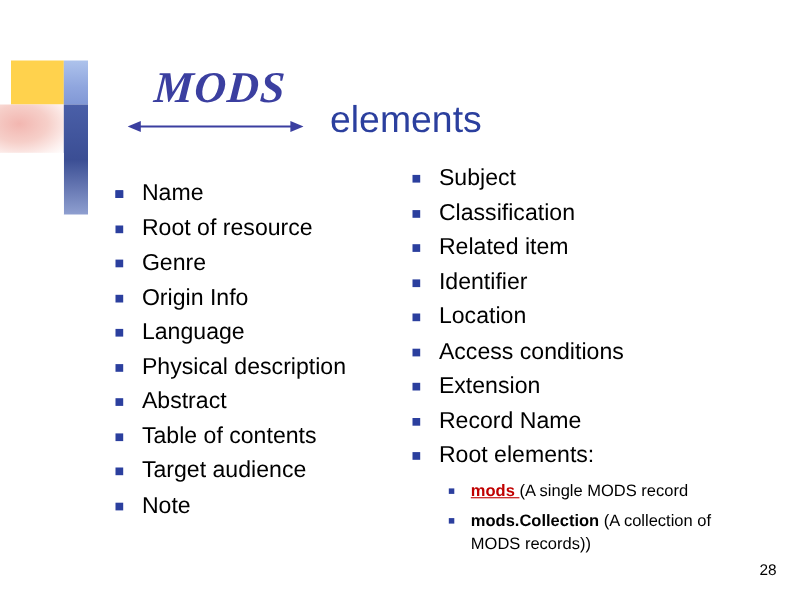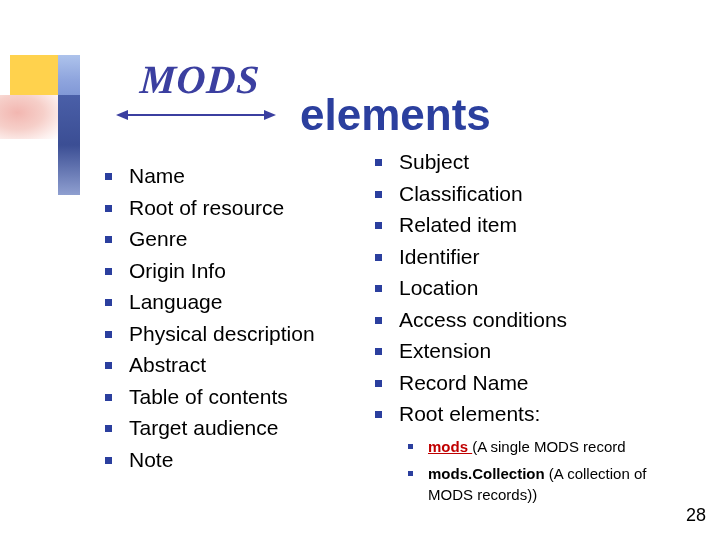--- a/index.html
+++ b/index.html
@@ -92,24 +92,23 @@
     width: 160px;
     height: 14px;
   }
 
   
   .slide-title {
     position: absolute;
     left: 300px;
     top: 90px;
     width: 400px;
-    font-size: 44px;
+    font-size: 34px;
     color: #2b3f9e;
     font-family: "Liberation Sans", sans-serif;
-    font-weight: bold;
   }
 
   
   ul.blist {
     list-style: none;
     margin: 0;
     padding: 0;
   }
   ul.blist > li {
     position: relative;
@@ -171,21 +170,21 @@
   }
   .bold {
     font-weight: bold;
   }
 
   
   .page-num {
     position: absolute;
     right: 14px;
     bottom: 14px;
-    font-size: 18px;
+    font-size: 14px;
     color: #000000;
   }
 </style>
 </head>
 <body>
 
 <div class="deco">
   <div class="sq-yellow"></div>
   <div class="sq-blue"></div>
   <div class="sq-pink"></div>

